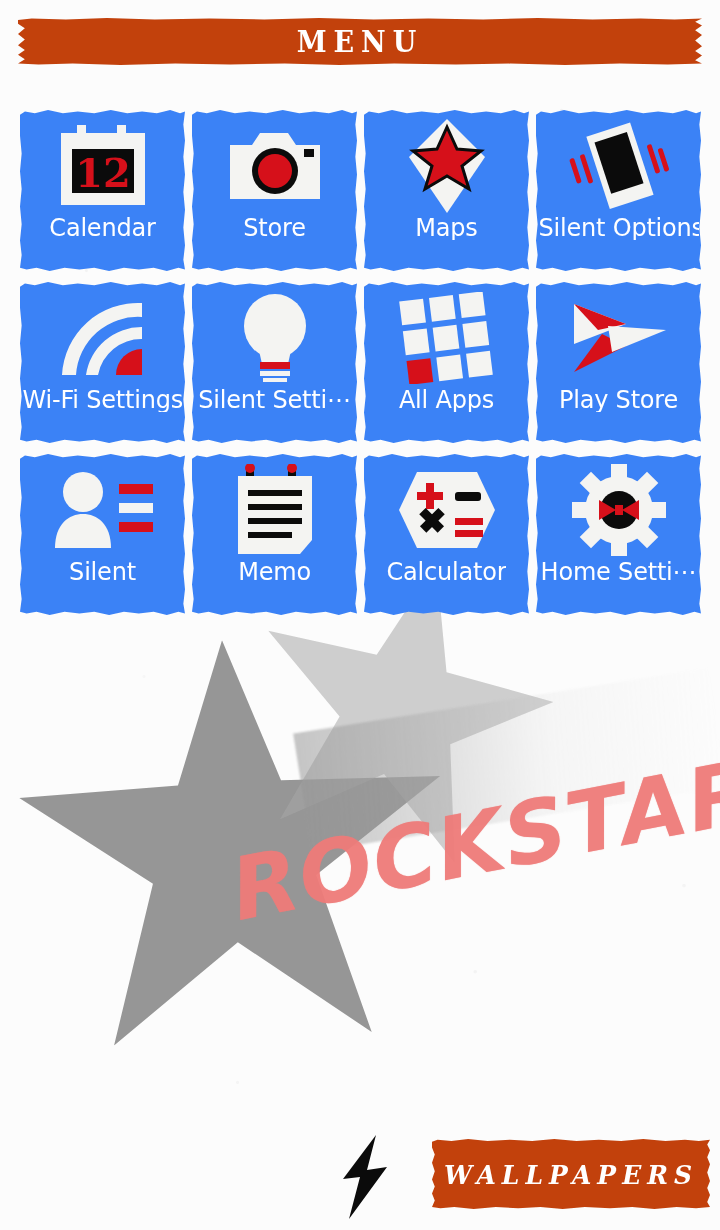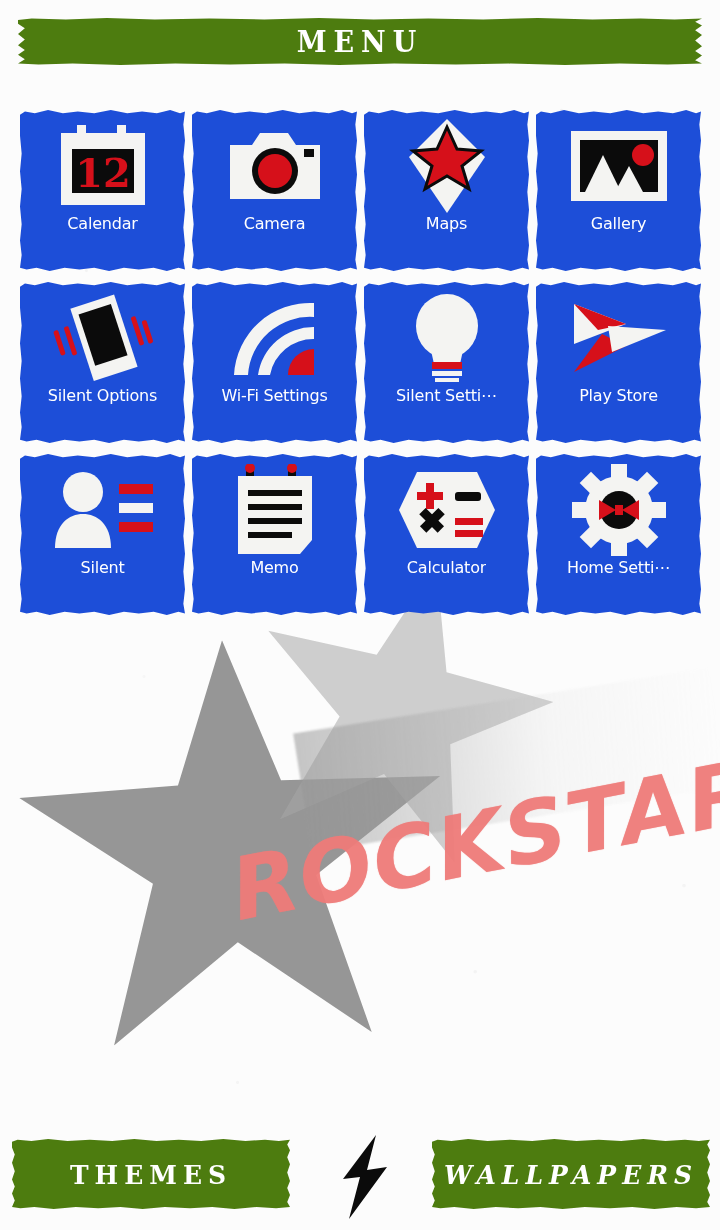--- a/index.html
+++ b/index.html
@@ -50,21 +50,21 @@
     font-size:86px;letter-spacing:2px;
     color:#ef7b79;
     transform:rotate(-11deg);
     white-space:nowrap;
     text-shadow:0 0 1px rgba(239,123,121,.6);
     opacity:.95;
   }
 
   
   .grunge{
-    position:relative;background:#4d7c0f;
+    position:relative;background:#c2410c;
     clip-path:polygon(
       0% 4%, 2% 1%, 7% 3%, 13% 0%, 20% 3%, 28% 1%, 36% 3%, 44% 0%, 52% 3%,
       60% 1%, 68% 3%, 76% 0%, 84% 3%, 91% 1%, 96% 3%, 100% 1%,
       99% 8%, 100% 16%, 99% 26%, 100% 36%, 99% 48%, 100% 60%, 99% 70%,
       100% 80%, 99% 90%, 100% 97%,
       95% 99%, 88% 97%, 80% 100%, 72% 97%, 64% 99%, 55% 97%, 47% 100%,
       39% 97%, 31% 99%, 23% 97%, 15% 100%, 8% 97%, 3% 99%, 0% 97%,
       1% 88%, 0% 78%, 1% 68%, 0% 58%, 1% 46%, 0% 34%, 1% 22%, 0% 12%
     );
   }
@@ -80,40 +80,40 @@
     transform:scaleY(1.12);
   }
 
   
   .grid{
     position:absolute;left:20px;top:110px;width:681px;
     display:grid;grid-template-columns:repeat(4,165px);
     grid-auto-rows:161px;column-gap:7px;row-gap:11px;
   }
   .tile{
-    background:#1d4ed8;position:relative;overflow:hidden;
+    background:#3b82f6;position:relative;overflow:hidden;
     display:flex;flex-direction:column;align-items:center;justify-content:flex-start;
     clip-path:polygon(
       0% 3%, 3% 1%, 9% 2%, 17% 0%, 26% 2%, 35% 1%, 45% 2%, 55% 0%, 65% 2%,
       74% 1%, 83% 2%, 91% 0%, 97% 2%, 100% 1%,
       99% 9%, 100% 19%, 99% 29%, 100% 40%, 99% 51%, 100% 62%, 99% 73%,
       100% 84%, 99% 93%, 100% 99%,
       96% 98%, 89% 100%, 81% 98%, 72% 99%, 63% 98%, 54% 100%, 45% 98%,
       36% 99%, 27% 98%, 18% 100%, 10% 98%, 4% 99%, 0% 98%,
       1% 90%, 0% 81%, 1% 71%, 0% 60%, 1% 49%, 0% 38%, 1% 27%, 0% 16%
     );
   }
   .tile-icon{
     width:165px;height:108px;
     display:flex;align-items:center;justify-content:center;
     padding-top:4px;box-sizing:border-box;
   }
   .tile-icon svg{display:block;}
   .tile-label{
-    color:#ffffff;font-size:16px;line-height:1;
+    color:#ffffff;font-size:24px;line-height:1;
     font-family:"DejaVu Sans", sans-serif;
     font-weight:400;letter-spacing:-.2px;
     white-space:nowrap;overflow:hidden;max-width:160px;text-align:center;
     margin-top:-2px;
   }
 
   
   .footer{
     position:absolute;left:0;top:1139px;width:720px;height:78px;
   }
@@ -162,42 +162,30 @@
       </div>
       <div class="tile">
         <div class="tile-icon">
       <svg width="98" height="78" viewBox="0 0 98 78">
         <path d="M4 18 L26 18 L34 6 L62 6 L70 18 L94 18 L94 72 L4 72 Z" fill="#f4f4f2"></path>
         <circle cx="49" cy="44" r="23" fill="#0b0b0b"></circle>
         <circle cx="49" cy="44" r="17" fill="#d6101a"></circle>
         <rect x="78" y="22" width="10" height="8" fill="#0b0b0b"></rect>
       </svg>
         </div>
-        <div class="tile-label">Camera</div>
+        <div class="tile-label">Store</div>
       </div>
       <div class="tile">
         <div class="tile-icon">
       <svg width="84" height="98" viewBox="0 0 84 98">
         <path d="M42 2 L80 40 L42 96 L4 40 Z" fill="#f4f4f2"></path>
         <path d="M42 10 L52 32 L76 34 L57 49 L64 72 L42 59 L20 72 L27 49 L8 34 L32 32 Z" fill="#d6101a" stroke="#0b0b0b" stroke-width="3"></path>
       </svg>
         </div>
         <div class="tile-label">Maps</div>
-      </div>
-      <div class="tile">
-        <div class="tile-icon">
-      <svg width="100" height="74" viewBox="0 0 100 74">
-        <rect x="2" y="2" width="96" height="70" fill="#f4f4f2"></rect>
-        <rect x="11" y="11" width="78" height="52" fill="#0b0b0b"></rect>
-        <circle cx="74" cy="26" r="11" fill="#d6101a"></circle>
-        <path d="M16 63 L34 26 L52 63 Z" fill="#f4f4f2"></path>
-        <path d="M46 63 L60 37 L74 63 Z" fill="#f4f4f2"></path>
-      </svg>
-        </div>
-        <div class="tile-label">Gallery</div>
       </div>
       <div class="tile">
         <div class="tile-icon">
       <svg width="104" height="88" viewBox="0 0 104 88">
         <g transform="rotate(-18 52 44)">
           <rect x="30" y="6" width="46" height="76" fill="#f4f4f2"></rect>
           <rect x="36" y="14" width="34" height="54" fill="#0b0b0b"></rect>
           <rect x="44" y="72" width="18" height="4" fill="#f4f4f2"></rect>
         </g>
         <g fill="#d6101a">
@@ -225,20 +213,38 @@
         <div class="tile-icon">
       <svg width="78" height="92" viewBox="0 0 78 92">
         <ellipse cx="39" cy="34" rx="31" ry="32" fill="#f4f4f2"></ellipse>
         <path d="M22 54 L56 54 L52 72 L26 72 Z" fill="#f4f4f2"></path>
         <rect x="24" y="70" width="30" height="7" fill="#d6101a"></rect>
         <rect x="24" y="79" width="30" height="5" fill="#f4f4f2"></rect>
         <rect x="27" y="86" width="24" height="4" fill="#f4f4f2"></rect>
       </svg>
         </div>
         <div class="tile-label">Silent Setti⋯</div>
+      </div>
+      <div class="tile">
+        <div class="tile-icon">
+      <svg width="98" height="92" viewBox="0 0 98 92">
+        <g transform="rotate(-7 49 46)">
+          <rect x="6" y="4" width="24" height="24" fill="#f4f4f2"></rect>
+          <rect x="36" y="4" width="24" height="24" fill="#f4f4f2"></rect>
+          <rect x="66" y="4" width="24" height="24" fill="#f4f4f2"></rect>
+          <rect x="6" y="34" width="24" height="24" fill="#f4f4f2"></rect>
+          <rect x="36" y="34" width="24" height="24" fill="#f4f4f2"></rect>
+          <rect x="66" y="34" width="24" height="24" fill="#f4f4f2"></rect>
+          <rect x="6" y="64" width="24" height="24" fill="#d6101a"></rect>
+          <rect x="36" y="64" width="24" height="24" fill="#f4f4f2"></rect>
+          <rect x="66" y="64" width="24" height="24" fill="#f4f4f2"></rect>
+        </g>
+      </svg>
+        </div>
+        <div class="tile-label">All Apps</div>
       </div>
       <div class="tile">
         <div class="tile-icon">
       <svg width="102" height="76" viewBox="0 0 102 76">
         <path d="M6 4 L58 24 L6 44 Z" fill="#f4f4f2"></path>
         <path d="M6 4 L58 24 L30 30 Z" fill="#d6101a"></path>
         <path d="M6 72 L34 34 L58 46 Z" fill="#d6101a"></path>
         <path d="M40 26 L98 30 L44 52 Z" fill="#f4f4f2"></path>
       </svg>
         </div>
@@ -311,23 +317,20 @@
         <path d="M27 36 L44 46 L27 56 Z" fill="#d6101a"></path>
         <path d="M67 36 L50 46 L67 56 Z" fill="#d6101a"></path>
         <rect x="43" y="41" width="8" height="10" fill="#d6101a"></rect>
       </svg>
         </div>
         <div class="tile-label">Home Setti⋯</div>
       </div>
     </div>
 
   <div class="footer">
-    <div class="fbtn grunge" id="themes-btn">
-      <span class="fbtn-label">THEMES</span>
-    </div>
     <div class="bolt">
       <svg width="72" height="88" viewBox="0 0 72 88" aria-hidden="true">
         <path d="M47 2 L14 46 L31 44 L20 86 L58 34 L38 37 Z" fill="#0b0b0b"></path>
       </svg>
     </div>
     <div class="fbtn grunge" id="wall-btn">
       <span class="fbtn-label">WALLPAPERS</span>
     </div>
   </div>
 

